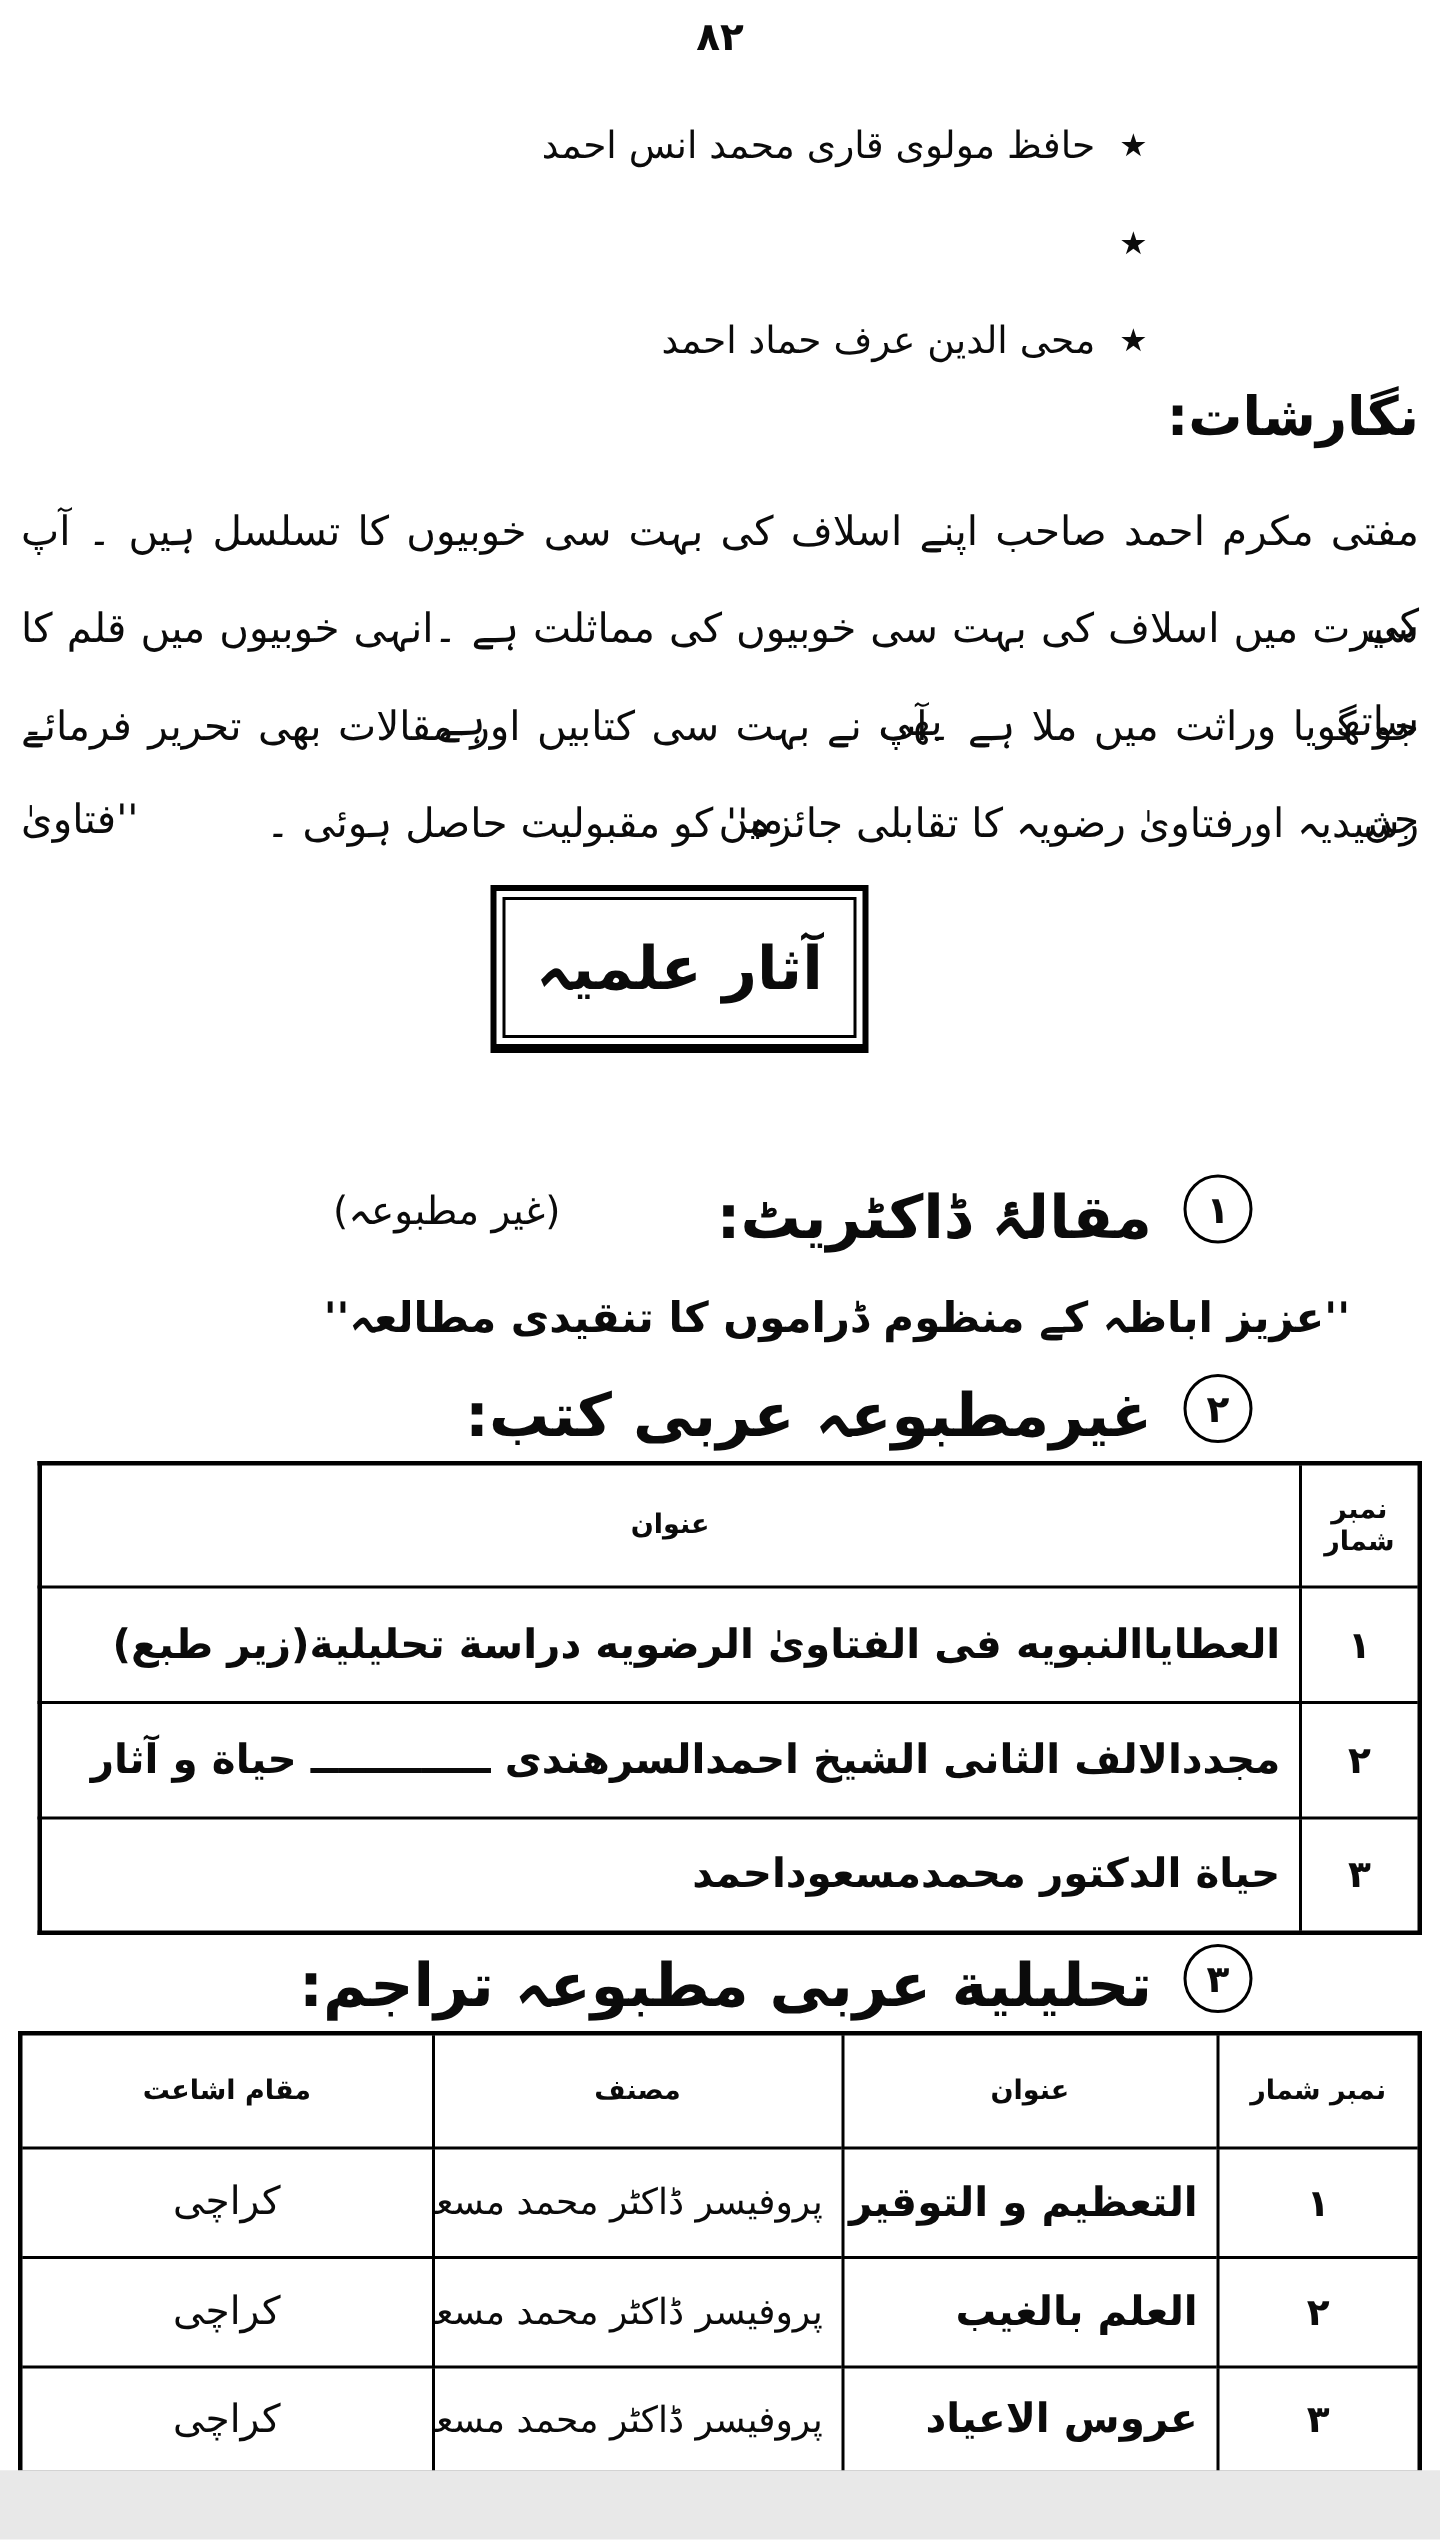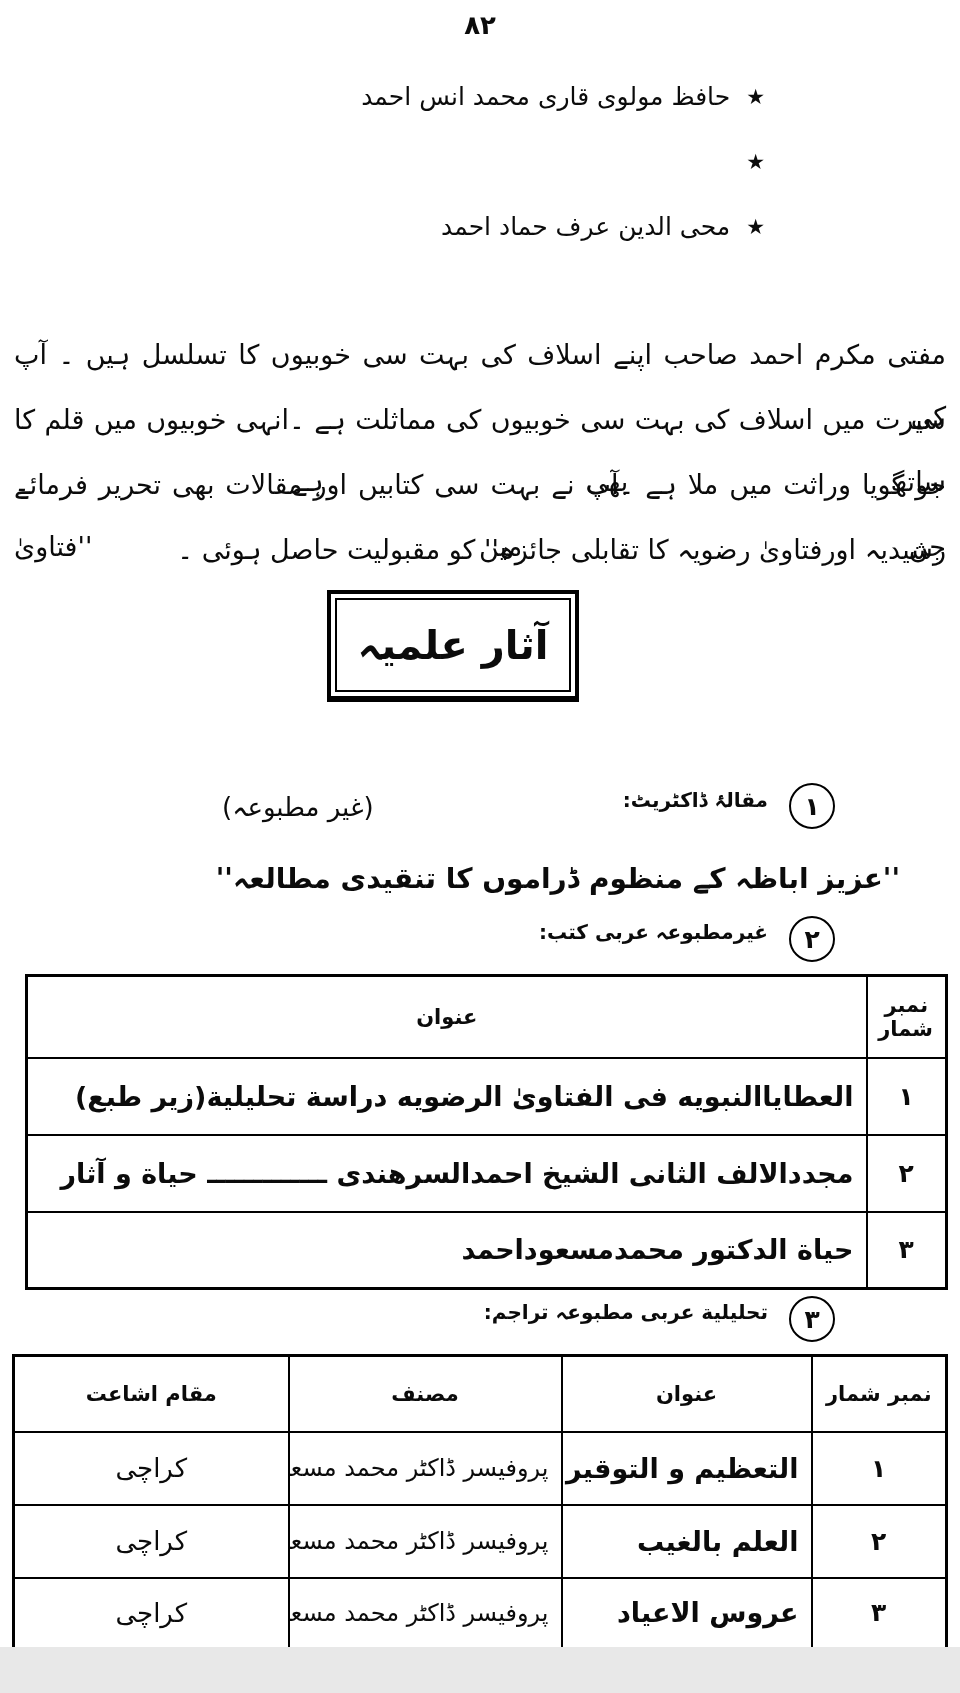--- a/index.html
+++ b/index.html
@@ -54,42 +54,42 @@
     font-size:40px;font-weight:bold;
   }
   .badge{
     width:46px;height:46px;
     border:2px solid #000;border-radius:50%;
     display:flex;align-items:center;justify-content:center;
     font-size:25px;font-weight:bold;
     box-sizing:border-box;
   }
   .section-heading{
-    font-size:20px;font-weight:bold;white-space:nowrap;
+    font-size:40px;font-weight:bold;white-space:nowrap;
   }
   .section-note{
     font-size:26px;white-space:nowrap;
   }
   .thesis-line{
     left:60px;right:60px;
     font-size:28px;font-weight:bold;white-space:nowrap;
   }
   table{
     border-collapse:collapse;
     table-layout:fixed;
     background:#fff;
   }
   .doc-table{border:3px solid #000;}
   .doc-table th,.doc-table td{
     border:2px solid #000;
     padding:0 12px;
     overflow:hidden;
   }
   .doc-table th{
-    font-size:21px;font-weight:bold;text-align:center;
+    font-size:18px;font-weight:bold;text-align:center;
   }
   .serial-cell{
     text-align:center;font-size:25px;font-weight:bold;
   }
   .title-cell{
     text-align:right;font-size:27px;font-weight:bold;white-space:nowrap;
   }
   .title-cell .cell-flex{
     display:flex;align-items:center;justify-content:space-between;
     padding-left:96px;
@@ -112,20 +112,21 @@
     <span>حافظ مولوی قاری محمد انس احمد</span>
   </div>
   <div class="abs name-item" style="top:141px;">
     <span class="star">★</span>
   </div>
   <div class="abs name-item" style="top:206px;">
     <span class="star">★</span>
     <span>محی الدین عرف حماد احمد</span>
   </div>
 
+  <div class="abs heading-large" style="top:258px;right:14px;">نگارشات:</div>
 
   <div class="abs para-line justify" style="top:324px;">مفتی مکرم احمد صاحب اپنے اسلاف کی بہت سی خوبیوں کا تسلسل ہیں ۔ آپ کی</div>
   <div class="abs para-line justify" style="top:389px;">سیرت میں اسلاف کی بہت سی خوبیوں کی مماثلت ہے ۔انہی خوبیوں میں قلم کا ساتھ بھی ہے ۔</div>
   <div class="abs para-line justify" style="top:454px;">جو گویا وراثت میں ملا ہے ۔آپ نے بہت سی کتابیں اور مقالات بھی تحریر فرمائے جن میں ''فتاویٰ</div>
   <div class="abs para-line" style="top:519px;">رشیدیہ اورفتاویٰ رضویہ کا تقابلی جائزہ'' کو مقبولیت حاصل ہوئی ۔</div>
 
   <div class="abs works-box">
     <div class="works-box-inner">
       <span class="works-box-title">آثار علمیہ</span>
     </div>

